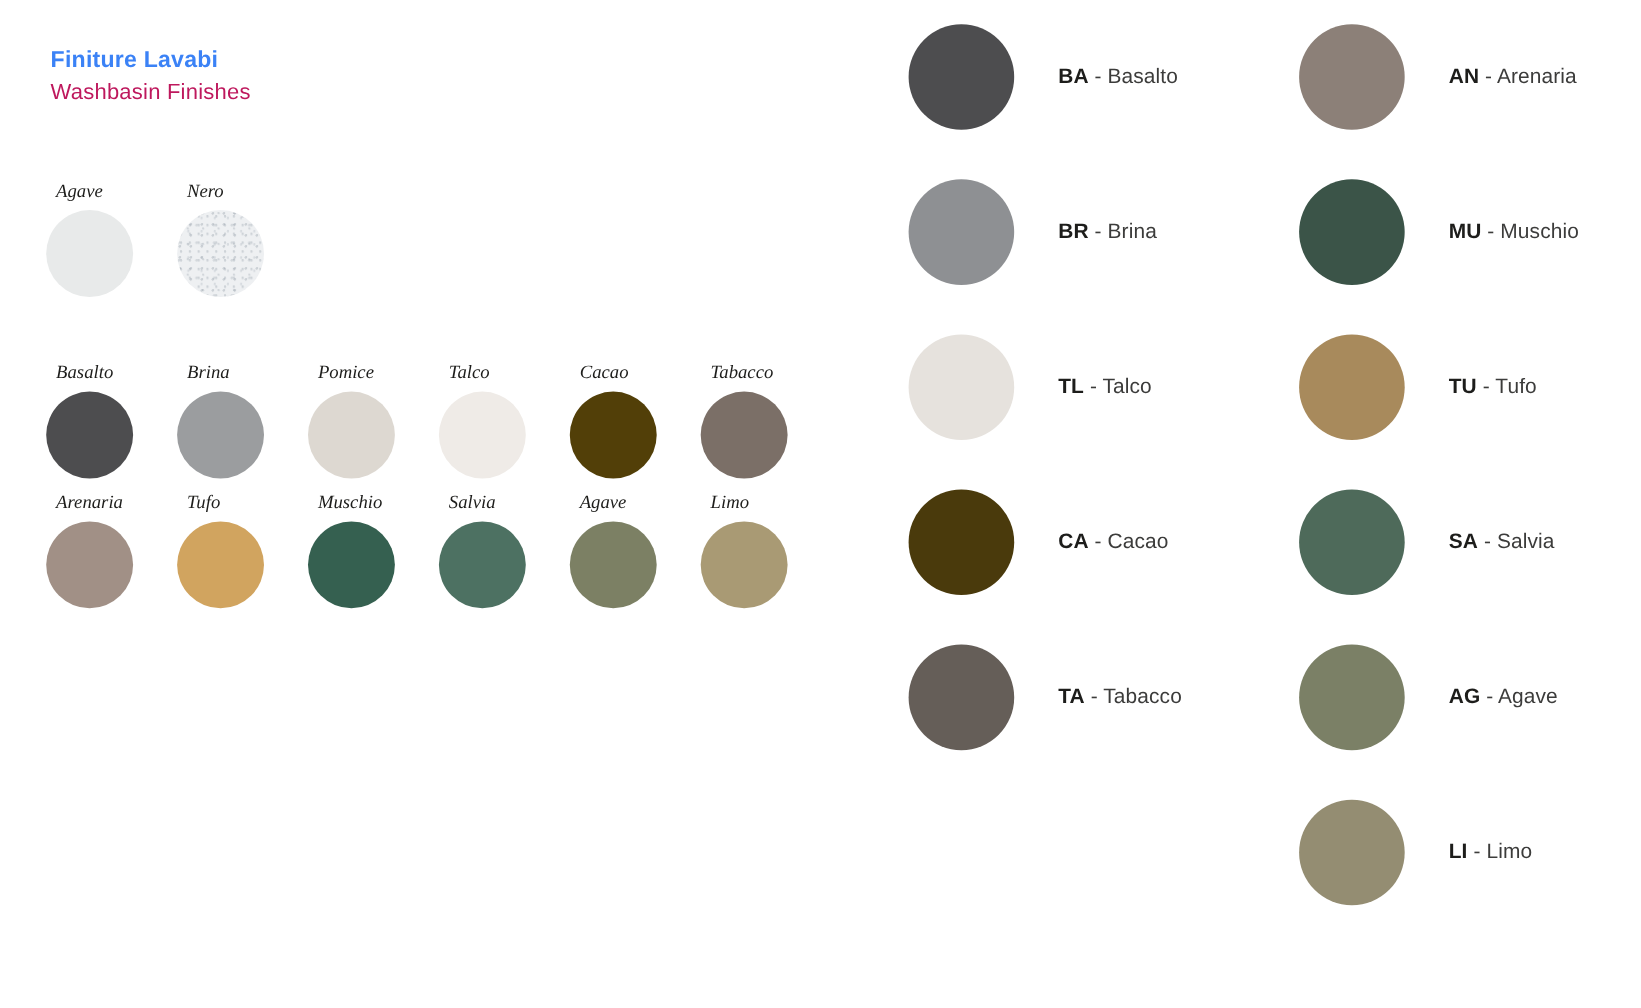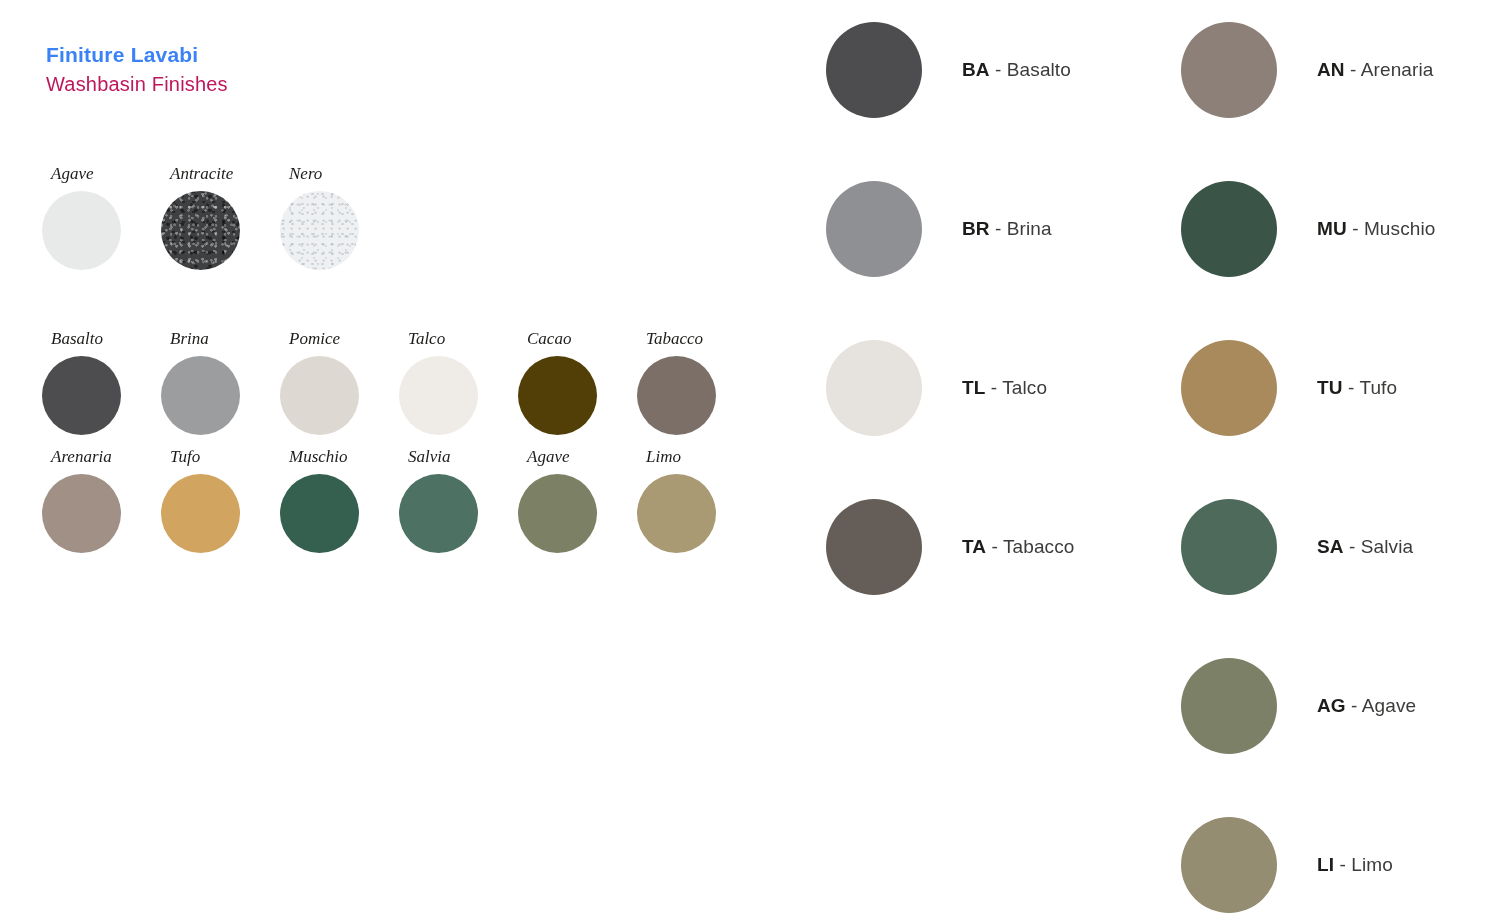--- a/index.html
+++ b/index.html
@@ -101,21 +101,21 @@
       radial-gradient(circle at 10% 85%, rgba(150,160,170,0.30) 0 1px, transparent 1.4px);
     background-size: 10px 10px, 14px 14px, 8px 8px, 12px 12px, 16px 16px;
   }
 
   
   .code-col {
     position: absolute;
     top: 20px;
     display: flex;
     flex-direction: column;
-    gap: 60px;
+    gap: 42px;
   }
   #code-col-left  { left: 826px; }
   #code-col-right { left: 1181px; }
 
   .code-item {
     display: flex;
     flex-direction: row;
     align-items: center;
     height: 99px;
   }
@@ -151,24 +151,20 @@
   <div id="title-it">Finiture Lavabi</div>
   <div id="title-en">Washbasin Finishes</div>
 </div>
 
 <div class="left-block left-row" id="left-row-1">
     <div class="left-cell">
       <div class="left-label">Agave</div>
       <div class="left-dot" style="background: rgb(232, 234, 234);"></div>
     </div>
     <div class="left-cell">
-      <div class="left-label">Antracite</div>
-      <div class="left-dot tex-antracite"></div>
-    </div>
-    <div class="left-cell">
       <div class="left-label">Nero</div>
       <div class="left-dot tex-stone"></div>
     </div>
   </div>
 <div class="left-block left-row" id="left-row-2">
     <div class="left-cell">
       <div class="left-label">Basalto</div>
       <div class="left-dot" style="background: rgb(77, 77, 79);"></div>
     </div>
     <div class="left-cell">
@@ -226,20 +222,24 @@
     </div>
     <div class="code-item">
       <div class="code-dot" style="background: rgb(142, 144, 147);"></div>
       <div class="code-text"><span class="code-abbr">BR</span><span class="code-sep"> - </span><span class="code-name">Brina</span></div>
     </div>
     <div class="code-item">
       <div class="code-dot" style="background: rgb(230, 226, 221);"></div>
       <div class="code-text"><span class="code-abbr">TL</span><span class="code-sep"> - </span><span class="code-name">Talco</span></div>
     </div>
     <div class="code-item">
+      <div class="code-dot" style="background: rgb(74, 58, 12);"></div>
+      <div class="code-text"><span class="code-abbr">CA</span><span class="code-sep"> - </span><span class="code-name">Cacao</span></div>
+    </div>
+    <div class="code-item">
       <div class="code-dot" style="background: rgb(101, 94, 88);"></div>
       <div class="code-text"><span class="code-abbr">TA</span><span class="code-sep"> - </span><span class="code-name">Tabacco</span></div>
     </div>
   </div>
 <div class="code-col" id="code-col-right">
     <div class="code-item">
       <div class="code-dot" style="background: rgb(140, 128, 120);"></div>
       <div class="code-text"><span class="code-abbr">AN</span><span class="code-sep"> - </span><span class="code-name">Arenaria</span></div>
     </div>
     <div class="code-item">

